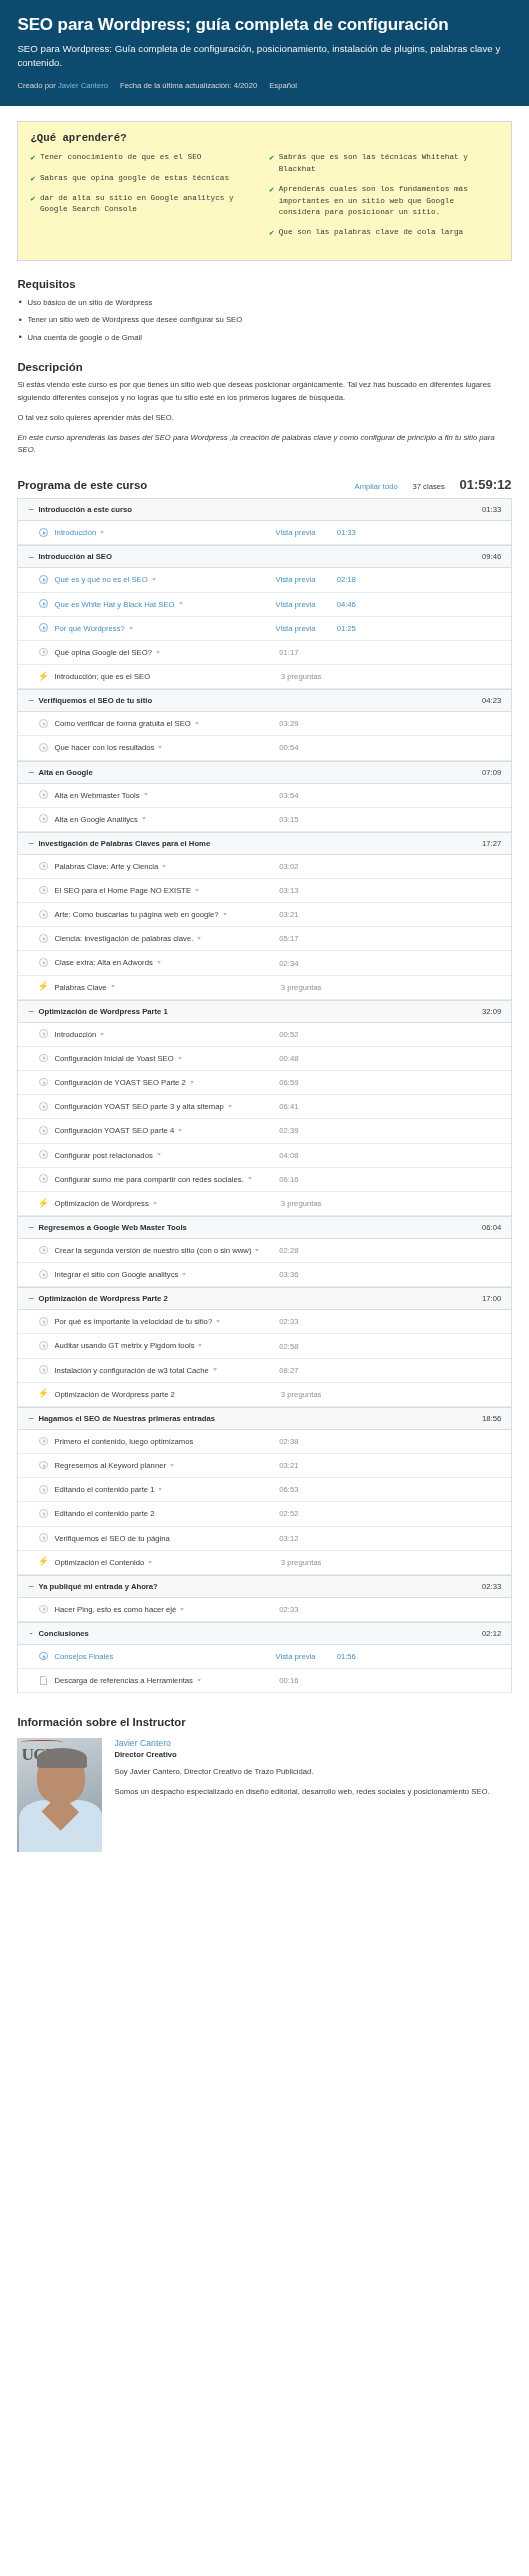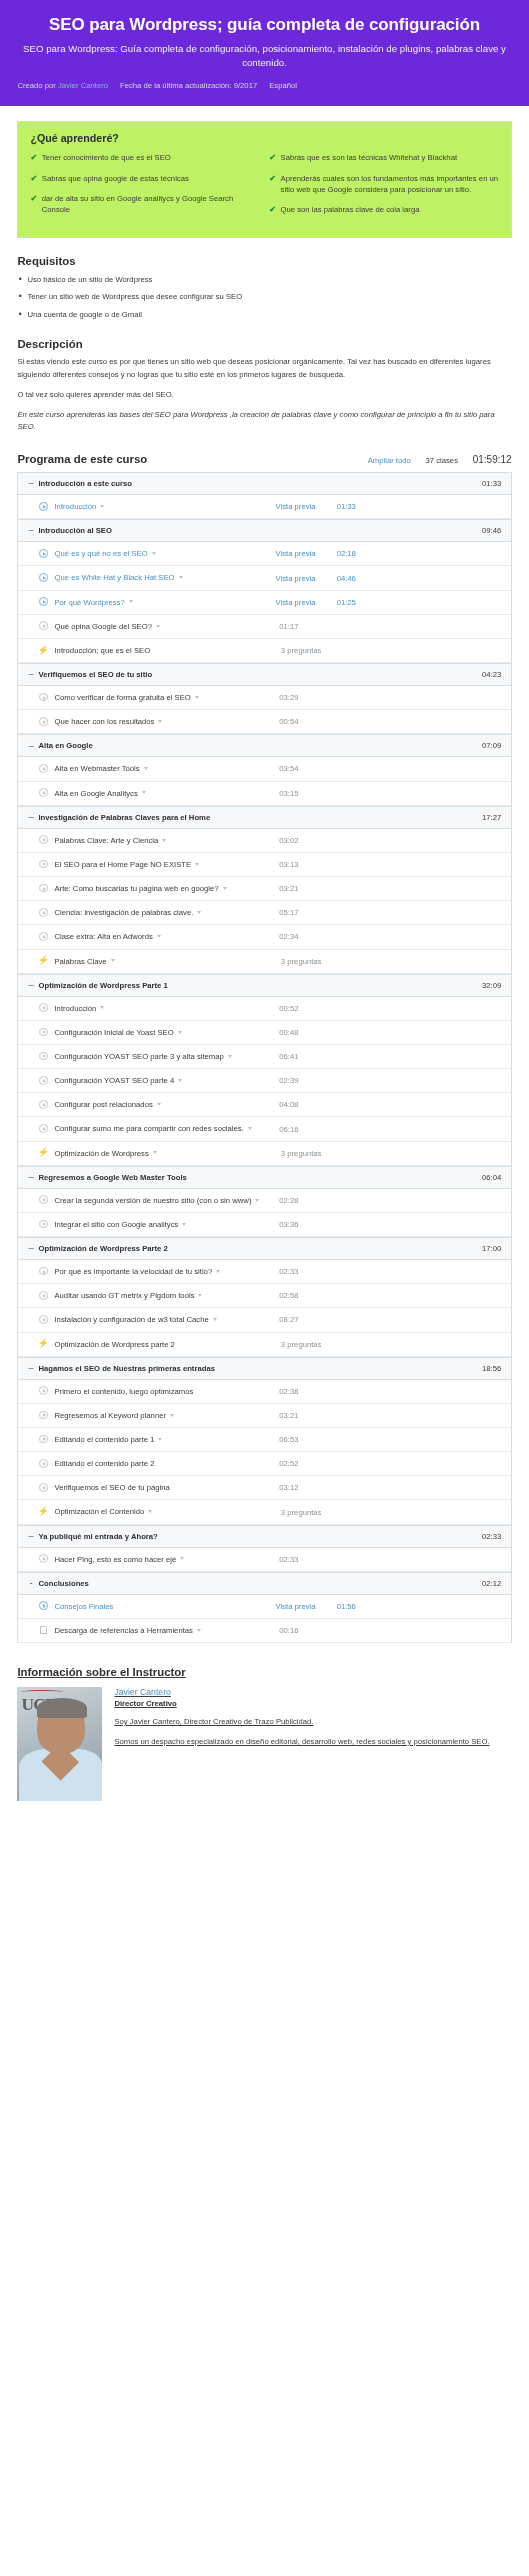--- a/index.html
+++ b/index.html
@@ -7,24 +7,23 @@
   body {
     width: 529px;
     font-family: "Liberation Sans", sans-serif;
     background: #ffffff;
     color: #3c3b37;
     -webkit-font-smoothing: antialiased;
   }
 
   
   .hero {
-    background: #6d28d9;
+    background: #0c4a6e;
     color: #ffffff;
     padding: 14.7px 17.4px 16px 17.4px;
-    text-align: center;
   }
   .hero-title {
     font-size: 17px;
     line-height: 1.22;
     font-weight: bold;
     margin: 0 0 6.7px 0;
     letter-spacing: -0.1px;
   }
   .hero-sub {
     font-size: 9.7px;
@@ -43,23 +42,24 @@
   }
   .hero-meta .lnk { color: #8ab4dd; }
   .hero-meta-item { white-space: nowrap; }
 
   
   .wrap { padding: 0 17.4px; }
 
   
   .learn-card {
     border: 0.7px solid #d1d7dc;
-    background: #bef264;
+    background: #fef9c3;
     margin: 14.7px 0 0 0;
     padding: 10.7px 12px 12px 12px;
+    font-family: Liberation Mono, monospace;
   }
   .learn-title {
     font-size: 10.7px;
     font-weight: bold;
     color: #2d2f31;
     margin: 0 0 8px 0;
   }
   .learn-grid {
     display: flex;
     gap: 9.4px;
@@ -132,22 +132,23 @@
     color: #4a90c4;
     margin-right: 14.7px;
     cursor: pointer;
   }
   .prog-head .classes {
     font-size: 7.7px;
     color: #3c3b37;
     margin-right: 14.7px;
   }
   .prog-head .totaltime {
-    font-size: 10px;
-    color: #3c3b37;
+    font-size: 13px;
+    color: #3c3b37;
+    font-weight: bold;
   }
 
   .curriculum { border: 0.7px solid #d6dde3; border-bottom: none; }
   .sect-block { }
   .sect-head {
     background: #f7f8fa;
     border-bottom: 0.7px solid #d6dde3;
     border-top: 0.7px solid #d6dde3;
     display: flex;
     align-items: center;
@@ -249,21 +250,21 @@
     display: inline-block;
     position: relative;
   }
   .icon-doc:after {
     content:""; position:absolute; right:-0.7px; top:-0.7px;
     border-left: 2.7px solid transparent;
     border-top: 2.7px solid #ffffff;
   }
 
   
-  .instructor { margin: 23px 0 20px 0; text-decoration: underline; }
+  .instructor { margin: 23px 0 20px 0; }
   .inst-body { display: flex; gap: 12px; margin-top: 9.4px; }
   .avatar {
     width: 85px; height: 114px;
     flex: 0 0 85px;
     background: linear-gradient(160deg,#cfd6da 0%,#aebac2 45%,#8d9aa3 100%);
     position: relative;
     overflow: hidden;
   }
   .avatar .scribble {
     position:absolute; left:4px; top:6.7px;
@@ -302,21 +303,21 @@
 <body>
 
 <div class="hero">
   <h1 class="hero-title">SEO para Wordpress; guía completa de configuración</h1>
   <div class="hero-sub">SEO para Wordpress: Guía completa de configuración, posicionamiento, instalación de plugins, palabras clave y contenido.</div>
   <div class="hero-meta">
     <span class="hero-meta-item">
       <span>Creado por</span>
       <span class="lnk">Javier Cantero</span>
     </span>
-    <span class="hero-meta-item">Fecha de la última actualización: 9/2017</span>
+    <span class="hero-meta-item">Fecha de la última actualización: 4/2020</span>
     <span class="hero-meta-item">Español</span>
   </div>
 </div>
 
 <div class="wrap">
 
   <div class="learn-card">
     <div class="learn-title">¿Qué aprenderé?</div>
     <div class="learn-grid">
       <div class="learn-col">
@@ -535,20 +536,27 @@
           </span>
           <span class="lname">Introducción<span class="caret"></span></span>
           <span class="ldur">00:52</span>
         </div>
         <div class="lec">
           <span class="ic">
             <span class="icon-play"></span>
           </span>
           <span class="lname">Configuración Inicial de Yoast SEO<span class="caret"></span></span>
           <span class="ldur">00:48</span>
+        </div>
+        <div class="lec">
+          <span class="ic">
+            <span class="icon-play"></span>
+          </span>
+          <span class="lname">Configuración de YOAST SEO Parte 2<span class="caret"></span></span>
+          <span class="ldur">06:59</span>
         </div>
         <div class="lec">
           <span class="ic">
             <span class="icon-play"></span>
           </span>
           <span class="lname">Configuración YOAST SEO parte 3 y alta sitemap<span class="caret"></span></span>
           <span class="ldur">06:41</span>
         </div>
         <div class="lec">
           <span class="ic">

